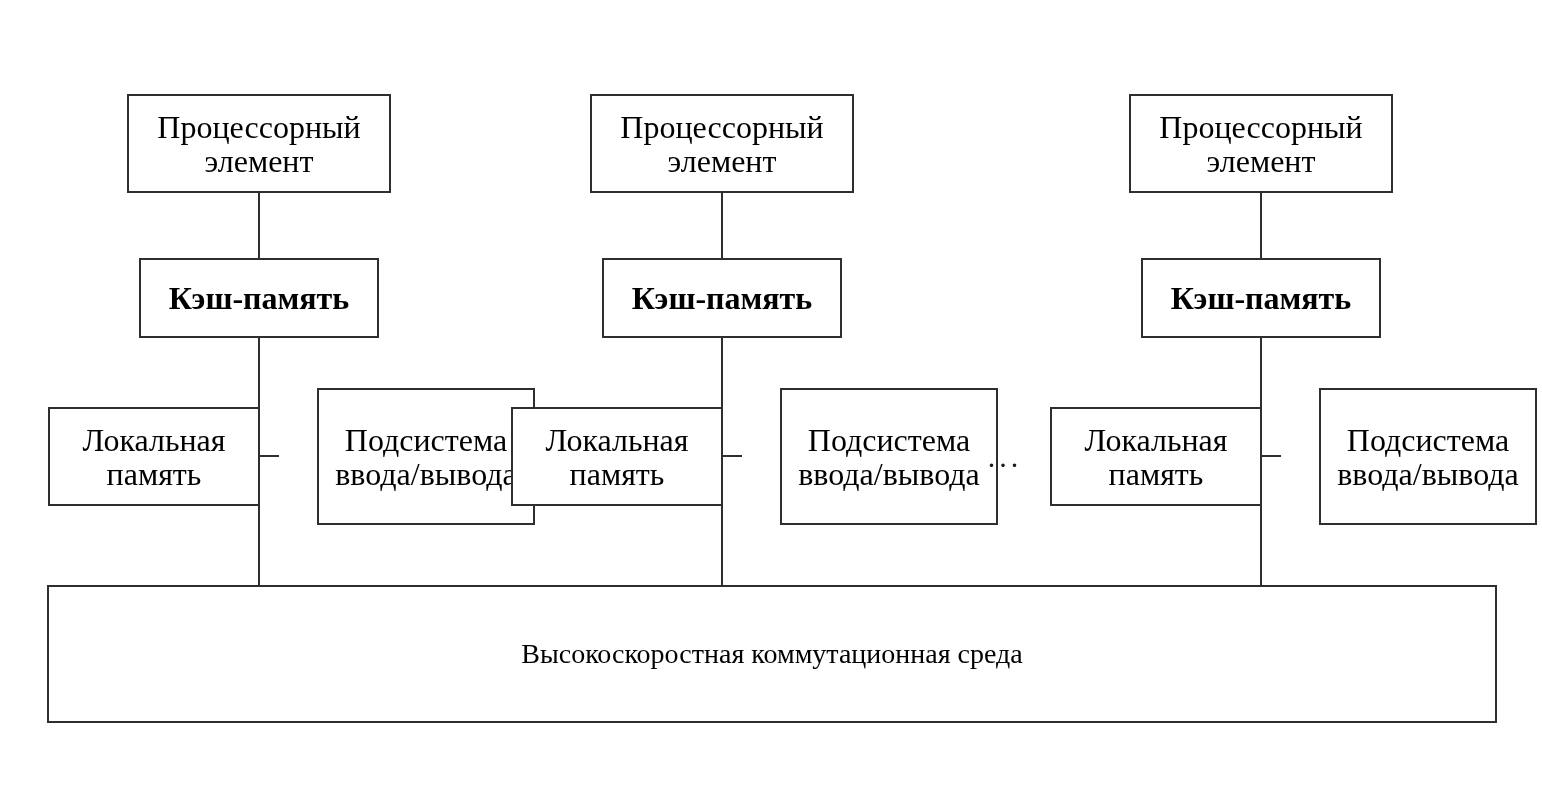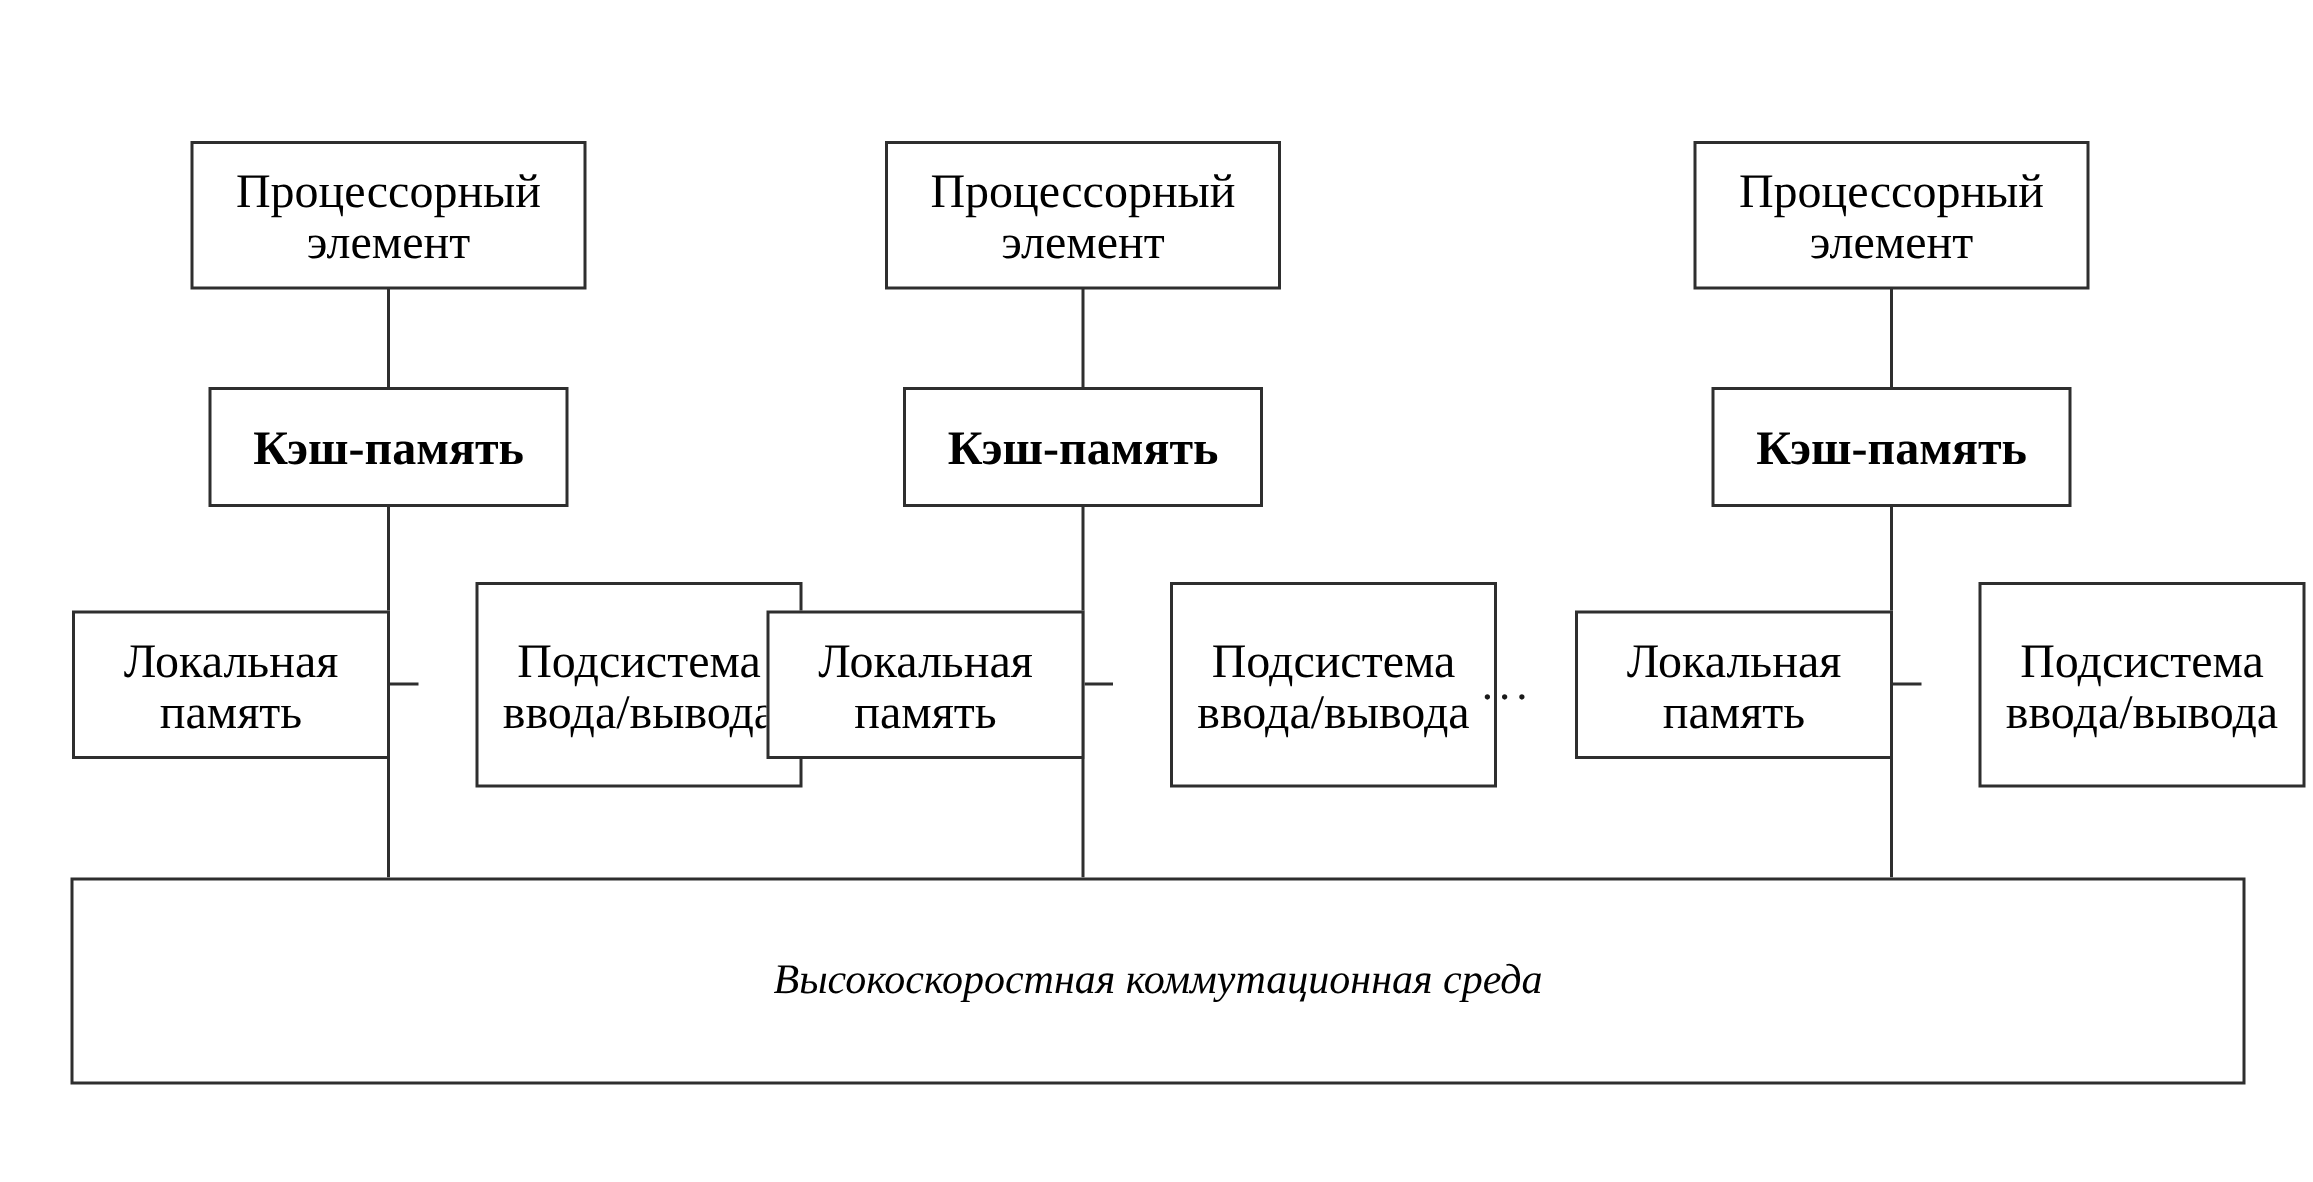--- a/index.html
+++ b/index.html
@@ -92,21 +92,20 @@
     letter-spacing: 4px;
     text-align: center;
     color: #1a1a1a;
   }
   .bus {
     left: 47px;
     top: 585px;
     width: 1450px;
     height: 138px;
     font-size: 28px;
-    font-style: italic;
   }
 </style>
 </head>
 <body>
 
 <div class="canvas">
 
   <div class="group g1">
     <div class="box processor">Процессорный элемент</div>
     <div class="vline v1"></div>

